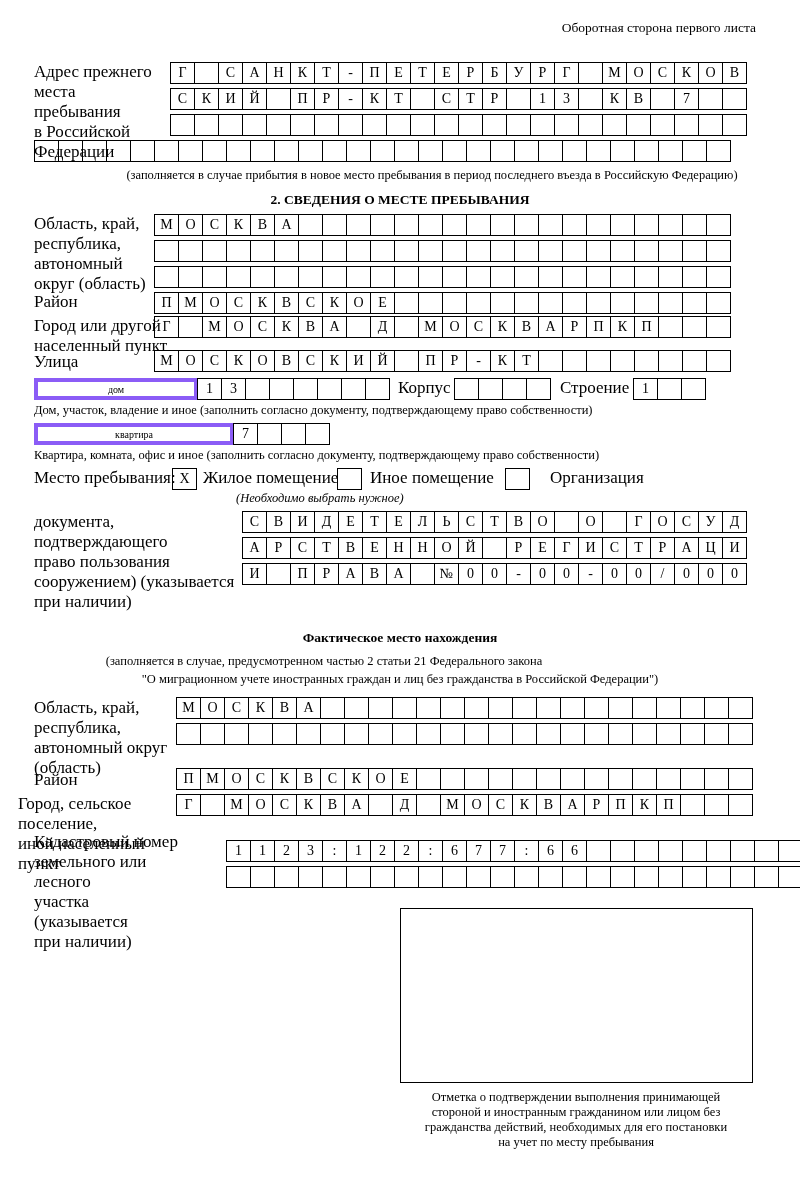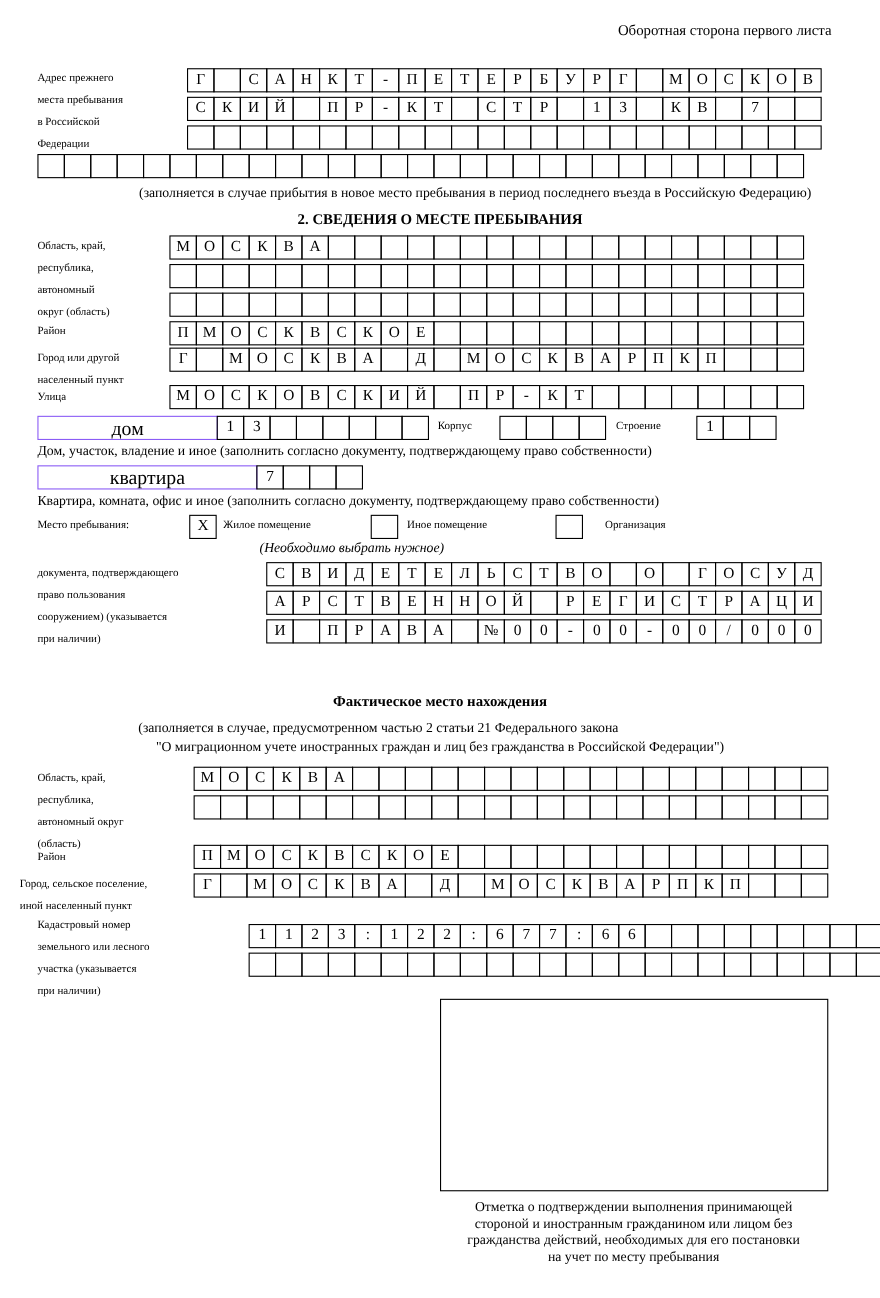--- a/index.html
+++ b/index.html
@@ -21,21 +21,21 @@
     box-sizing: border-box;
     padding: 0;
   }
   .hdr-right {
     position: absolute;
     top: 20px;
     right: 44px;
     font-size: 13.5px;
   }
   .lbl {
-    font-size: 10px;
+    font-size: 17px;
     line-height: 20px;
   }
   .cells {
     display: flex;
   }
   .cell {
     width: 25px;
     height: 22px;
     border: 1px solid #000;
     margin-right: -1px;
@@ -51,27 +51,27 @@
     font-size: 13.5px;
   }
   .note {
     text-align: center;
     font-size: 12.5px;
   }
   .center {
     text-align: center;
   }
   .boxline {
-    border: 1px solid #8b5cf6;
+    border: 4px solid #8b5cf6;
     box-sizing: border-box;
     height: 22px;
     display: flex;
     align-items: center;
     justify-content: center;
-    font-size: 18px;
+    font-size: 10px;
   }
   .smalltext {
     font-size: 12.5px;
   }
   .bigbox {
     border: 1px solid #000;
     box-sizing: border-box;
   }
   .abs { position: absolute; }
 </style>
@@ -489,21 +489,21 @@
       <div class="cell">-</div>
       <div class="cell">0</div>
       <div class="cell">0</div>
       <div class="cell">/</div>
       <div class="cell">0</div>
       <div class="cell">0</div>
       <div class="cell">0</div>
     </div>
 
   <div class="abs section-title" style="left:0; top:630px; width:800px;">Фактическое место нахождения</div>
-  <div class="abs note" style="left:0; top:654px; width:648px;margin-left:20px;">(заполняется в случае, предусмотренном частью 2 статьи 21 Федерального закона</div>
+  <div class="abs note" style="left:0; top:654px; width:648px;">(заполняется в случае, предусмотренном частью 2 статьи 21 Федерального закона</div>
   <div class="abs note" style="left:0; top:672px; width:800px;">"О миграционном учете иностранных граждан и лиц без гражданства в Российской Федерации")</div>
 
   <div class="abs" style="left:34px; top:698px; width:150px;">
     <div class="lbl">Область, край,</div>
     <div class="lbl">республика,</div>
     <div class="lbl">автономный округ</div>
     <div class="lbl">(область)</div>
   </div>
   <div class="abs cells" id="ar-row-1" style="left:176px; top:697px;">
       <div class="cell">М</div>

